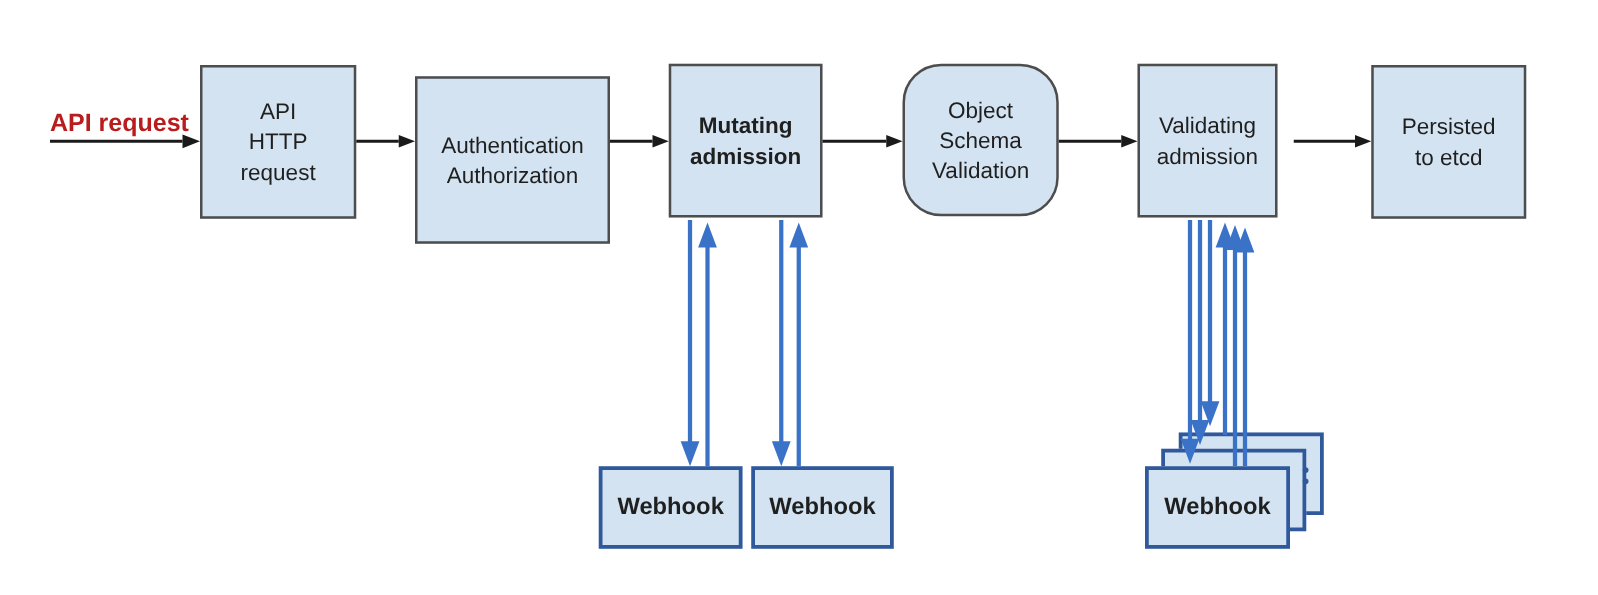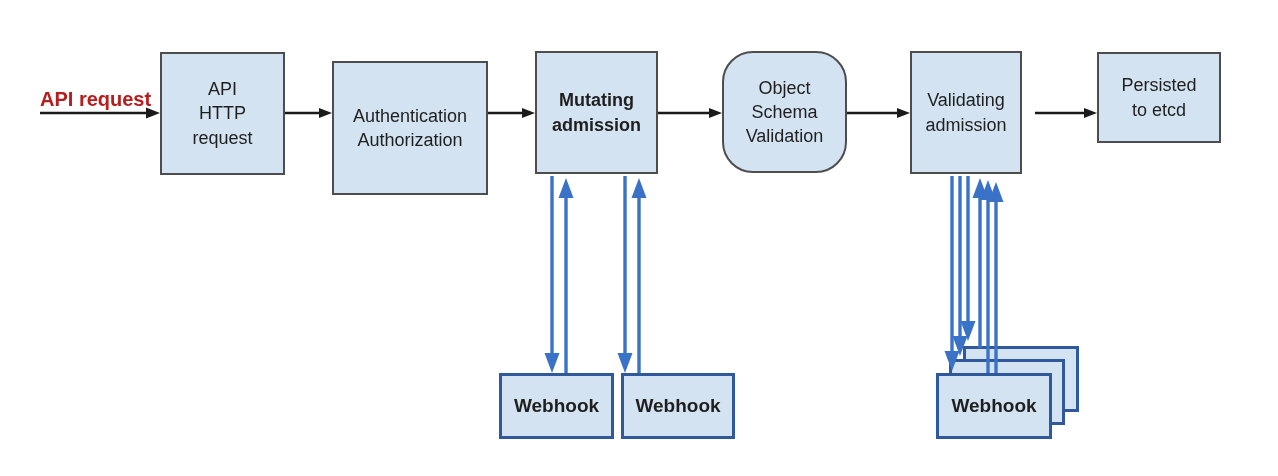--- a/index.html
+++ b/index.html
@@ -35,21 +35,20 @@
     box-sizing: border-box;
     background: var(--box-fill, #d3e3f1);
     border: 3px solid var(--webhook-border, #30599b);
     display: flex;
     align-items: center;
     justify-content: center;
     text-align: center;
     font-size: 19px;
     font-weight: bold;
     color: var(--text-color, #1f1f1f);
-    margin-left: 20px;
   }
   .api-label {
     position: absolute;
     left: 40px;
     top: 88px;
     font-size: 20px;
     font-weight: 600;
     color: #b91c1c;
     z-index: 1;
   }
@@ -78,21 +77,21 @@
 request</div>
   <div class="fbox" style="left:332px; top:61px;  width:156px; height:134px;">Authentication
 Authorization</div>
   <div class="fbox" style="left:535px; top:51px;  width:123px; height:123px;font-weight:bold;">Mutating
 admission</div>
   <div class="fbox" style="left:722px; top:51px;  width:125px; height:122px;border-radius:31px;">Object
 Schema
 Validation</div>
   <div class="fbox" style="left:910px; top:51px;  width:112px; height:123px;">Validating
 admission</div>
-  <div class="fbox" style="left:1097px;top:52px;  width:124px; height:91px;">Persisted
+  <div class="fbox" style="left:1097px;top:52px;  width:124px; height:123px;">Persisted
 to etcd</div>
 
   <div class="whbox" style="left:479px; top:373px; width:115px; height:66px; z-index:1;">Webhook</div>
   <div class="whbox" style="left:601px; top:373px; width:114px; height:66px; z-index:1;">Webhook</div>
 
   <div class="whbox" style="left:943px; top:346px; width:116px; height:66px; z-index:1;"></div>
   <div class="whbox" style="left:929px; top:359px; width:116px; height:66px; z-index:2;"></div>
   <div class="whbox" style="left:916px; top:373px; width:116px; height:66px; z-index:4;">Webhook</div>
 
   <svg class="arrow-layer" width="1278" height="476" viewBox="0 0 1278 476">

